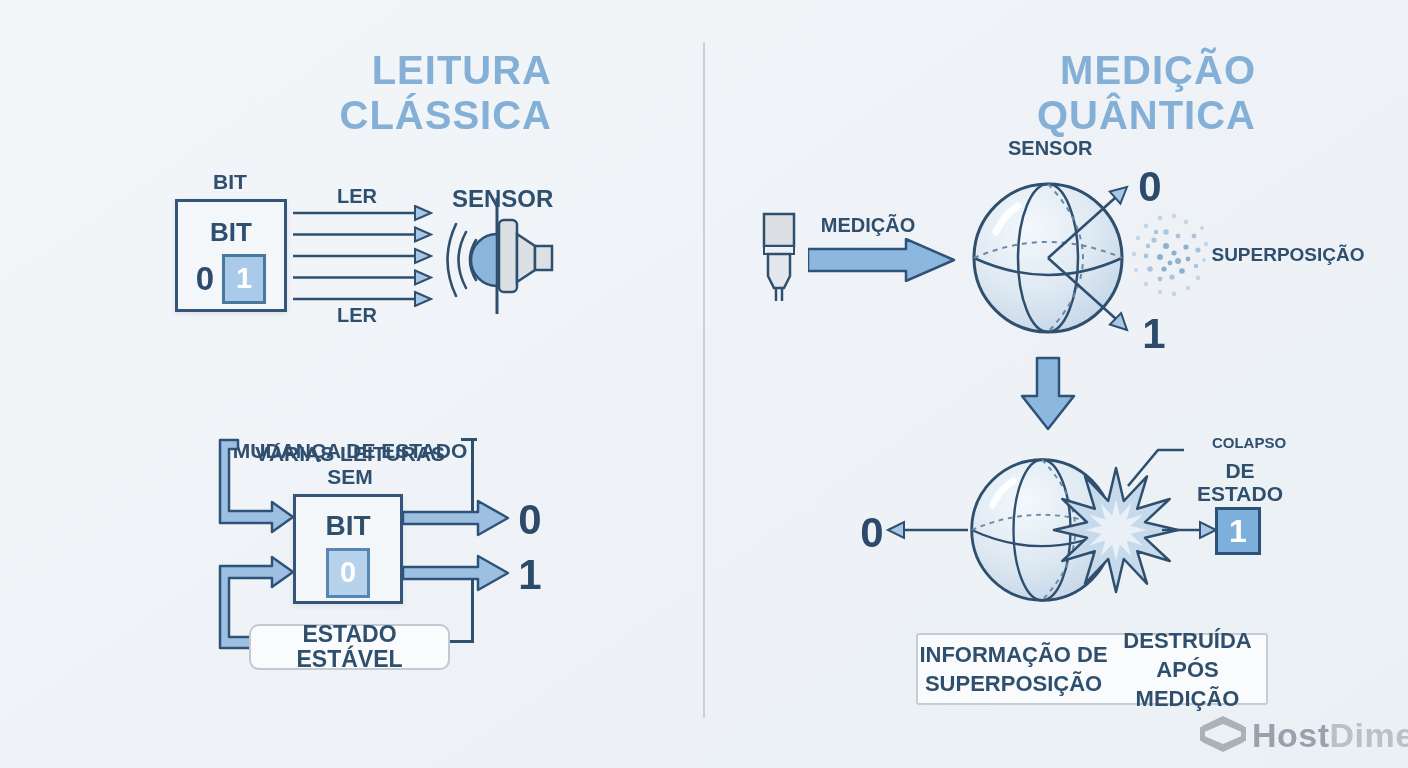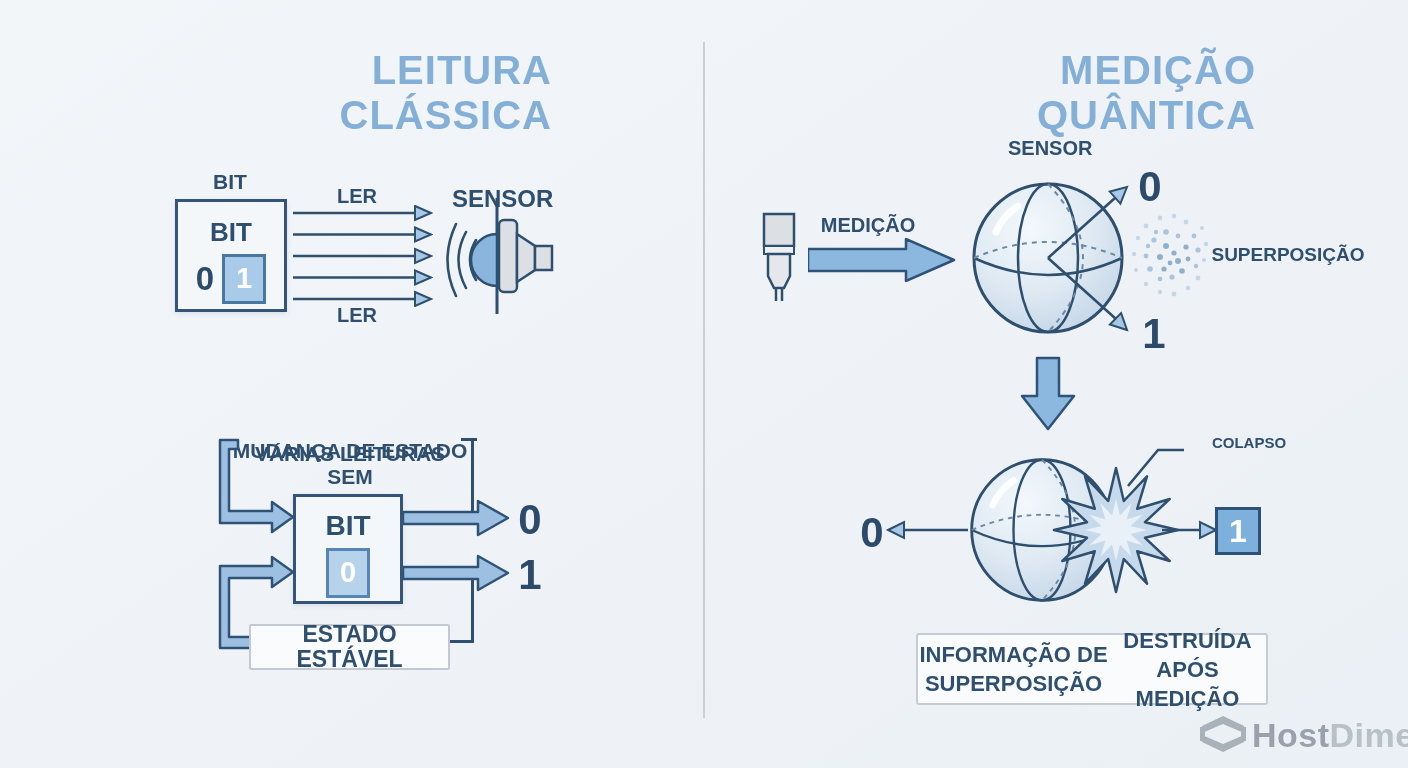--- a/index.html
+++ b/index.html
@@ -9,21 +9,21 @@
     font-family:"Liberation Sans","DejaVu Sans",sans-serif;
     color:#2f4f6e;
   }
   .abs{position:absolute;}
   .lbl{font-weight:bold;color:#2f4f6e;text-align:center;line-height:1.1;}
   .panel-title{font-size:40px;font-weight:bold;color:#84b0d7;letter-spacing:1px;text-align:right;}
   .digit{font-weight:bold;color:#2c4b6b;text-align:center;}
   .box-navy{background:#f4f7fa;border:3px solid #35547a;box-shadow:0 2px 5px rgba(60,90,120,.12);}
   .divider{background:#cad0d7;}
   .vline,.hline{background:#2f4f6e;}
-  .estado-box{background:#fafbfd;border:2px solid #c2c9d2;border-radius:2px;display:flex;align-items:center;justify-content:center;}
+  .estado-box{background:#fafbfd;border:2px solid #c2c9d2;border-radius:10px;display:flex;align-items:center;justify-content:center;}
   .info-box{background:#fafbfd;border:2px solid #c6ccd4;border-radius:3px;display:flex;flex-direction:row;align-items:center;justify-content:center;margin-left:36px;}
   .chip{display:flex;align-items:center;justify-content:center;font-weight:bold;color:#ffffff;}
   .logo-text{font-size:34px;font-weight:bold;letter-spacing:.5px;}
   .logo-host{color:#99a2ac;text-align:center;}
   .logo-dime{color:#b9c0c8;}
 </style>
 </head>
 <body>
 
 <div class="canvas">
@@ -228,20 +228,21 @@
 
   <svg class="abs" style="left:1048px;top:462px;" width="136" height="136" viewBox="0 0 136 136">
     <polygon points="130,68 97,75.8 121.7,99 89.2,89.2 99,121.7 75.8,97 68,130 60.2,97 37,121.7 46.8,89.2 14.3,99 39,75.8 6,68 39,60.2 14.3,37 46.8,46.8 37,14.3 60.2,39 68,6 75.8,39 99,14.3 89.2,46.8 121.7,37 97,60.2" fill="#c6daec" stroke="#2f4f6e" stroke-width="2.5" stroke-linejoin="round"></polygon>
     <polygon points="99,68 82.5,71.9 94.85,83.5 78.6,78.6 83.5,94.85 71.9,82.5 68,99 64.1,82.5 52.5,94.85 57.4,78.6 41.15,83.5 53.5,71.9 37,68 53.5,64.1 41.15,52.5 57.4,57.4 52.5,41.15 64.1,53.5 68,37 71.9,53.5 83.5,41.15 78.6,57.4 94.85,52.5 82.5,64.1" fill="#e9f0f8"></polygon>
   </svg>
 
   <svg class="abs" style="left:1120px;top:442px;" width="66" height="50" viewBox="0 0 66 50">
     <polyline points="8,44 38,8 64,8" fill="none" stroke="#2f4f6e" stroke-width="2.6"></polyline>
   </svg>
   <div class="abs lbl" style="left:1182px;top:435px;width:116px;font-size:15px;margin-left:9px;">COLAPSO</div>
+  <div class="abs lbl" style="left:1182px;top:459px;width:116px;font-size:21px;">DE ESTADO</div>
 
   <div class="abs digit" style="left:854px;top:509px;width:36px;font-size:42px;">0</div>
   <svg class="abs" style="left:884px;top:518px;" width="90" height="24" viewBox="0 0 90 24">
     <line x1="84" y1="12" x2="20" y2="12" stroke="#2f4f6e" stroke-width="2.6"></line>
     <polygon points="4,12 20,4 20,20" fill="#a6c8e6" stroke="#2f4f6e" stroke-width="2"></polygon>
   </svg>
 
   <svg class="abs" style="left:1160px;top:518px;" width="60" height="24" viewBox="0 0 60 24">
     <line x1="2" y1="12" x2="42" y2="12" stroke="#2f4f6e" stroke-width="2.6"></line>
     <polygon points="56,12 40,4 40,20" fill="#a6c8e6" stroke="#2f4f6e" stroke-width="2"></polygon>

